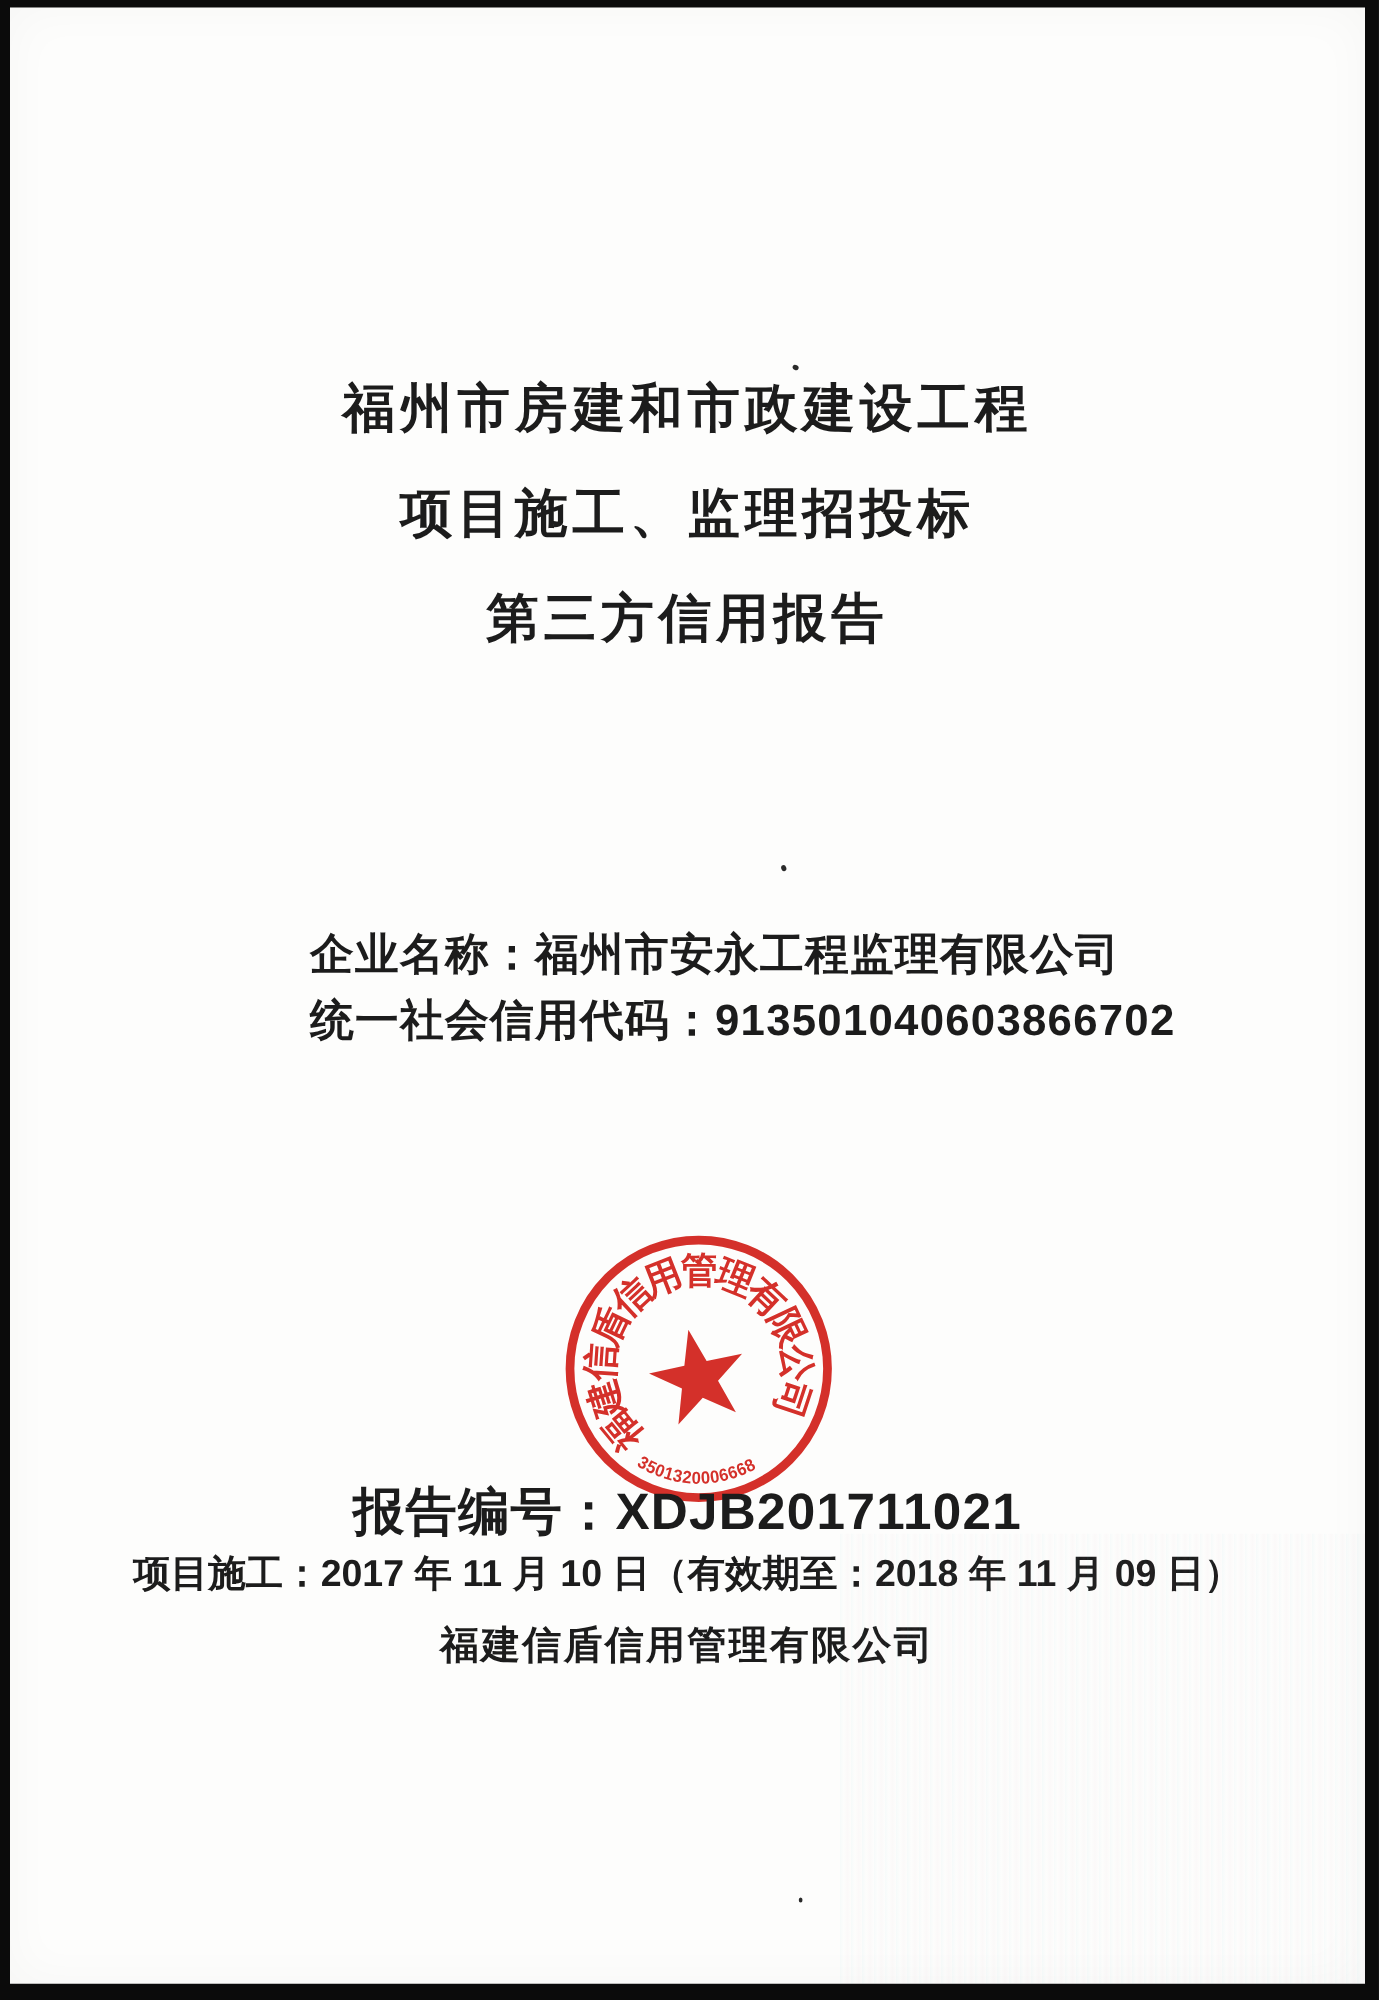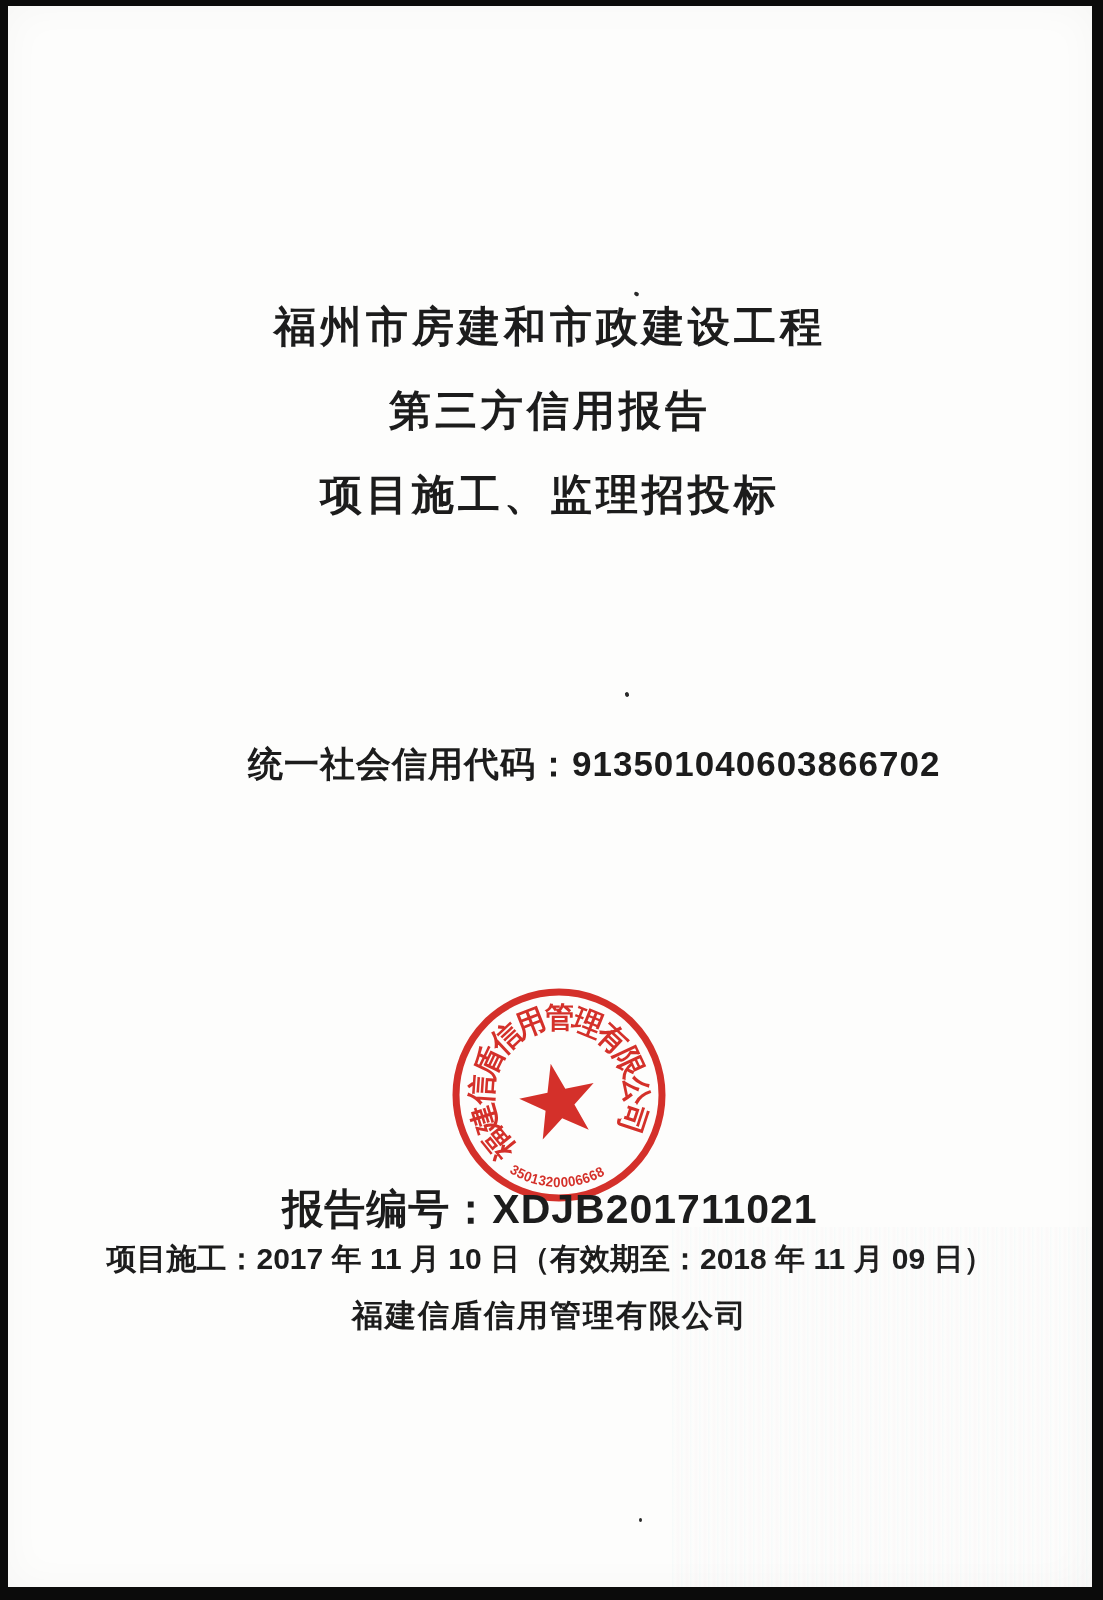--- a/index.html
+++ b/index.html
@@ -126,25 +126,26 @@
 </style>
 </head>
 <body>
 
 <div class="scan-frame">
   <div class="paper">
     <div class="page-inner">
 
       <div class="title-block">
         <div class="title-line">福州市房建和市政建设工程</div>
+        <div class="title-line">项目施工、监理招投标</div>
         <div class="title-line">第三方信用报告</div>
-        <div class="title-line">项目施工、监理招投标</div>
       </div>
 
       <div class="company-block">
+        <div class="company-line"><span>企业名称：</span><span>福州市安永工程监理有限公司</span></div>
         <div class="company-line"><span>统一社会信用代码：</span><span>913501040603866702</span></div>
       </div>
 
       <svg class="seal" viewBox="-120 -123 240 246" xmlns="http://www.w3.org/2000/svg">
         <defs>
           <path id="ring-text-path" d="M -50.1 59.8 A 78 78 0 1 1 63.9 44.8" fill="none"></path>
           <path id="serial-text-path" d="M -47.4 73.0 A 87 87 0 0 0 47.4 73.0" fill="none"></path>
         </defs>
         <circle cx="0" cy="0" r="103" fill="none" stroke="#d4251e" stroke-width="7"></circle>
         <polygon fill="#d4251e" transform="translate(0,8) rotate(-12)" points="0,-40 9.11,-12.54 38.04,-12.36 14.74,4.79 23.51,32.36 0,15.5 -23.51,32.36 -14.74,4.79 -38.04,-12.36 -9.11,-12.54"></polygon>

